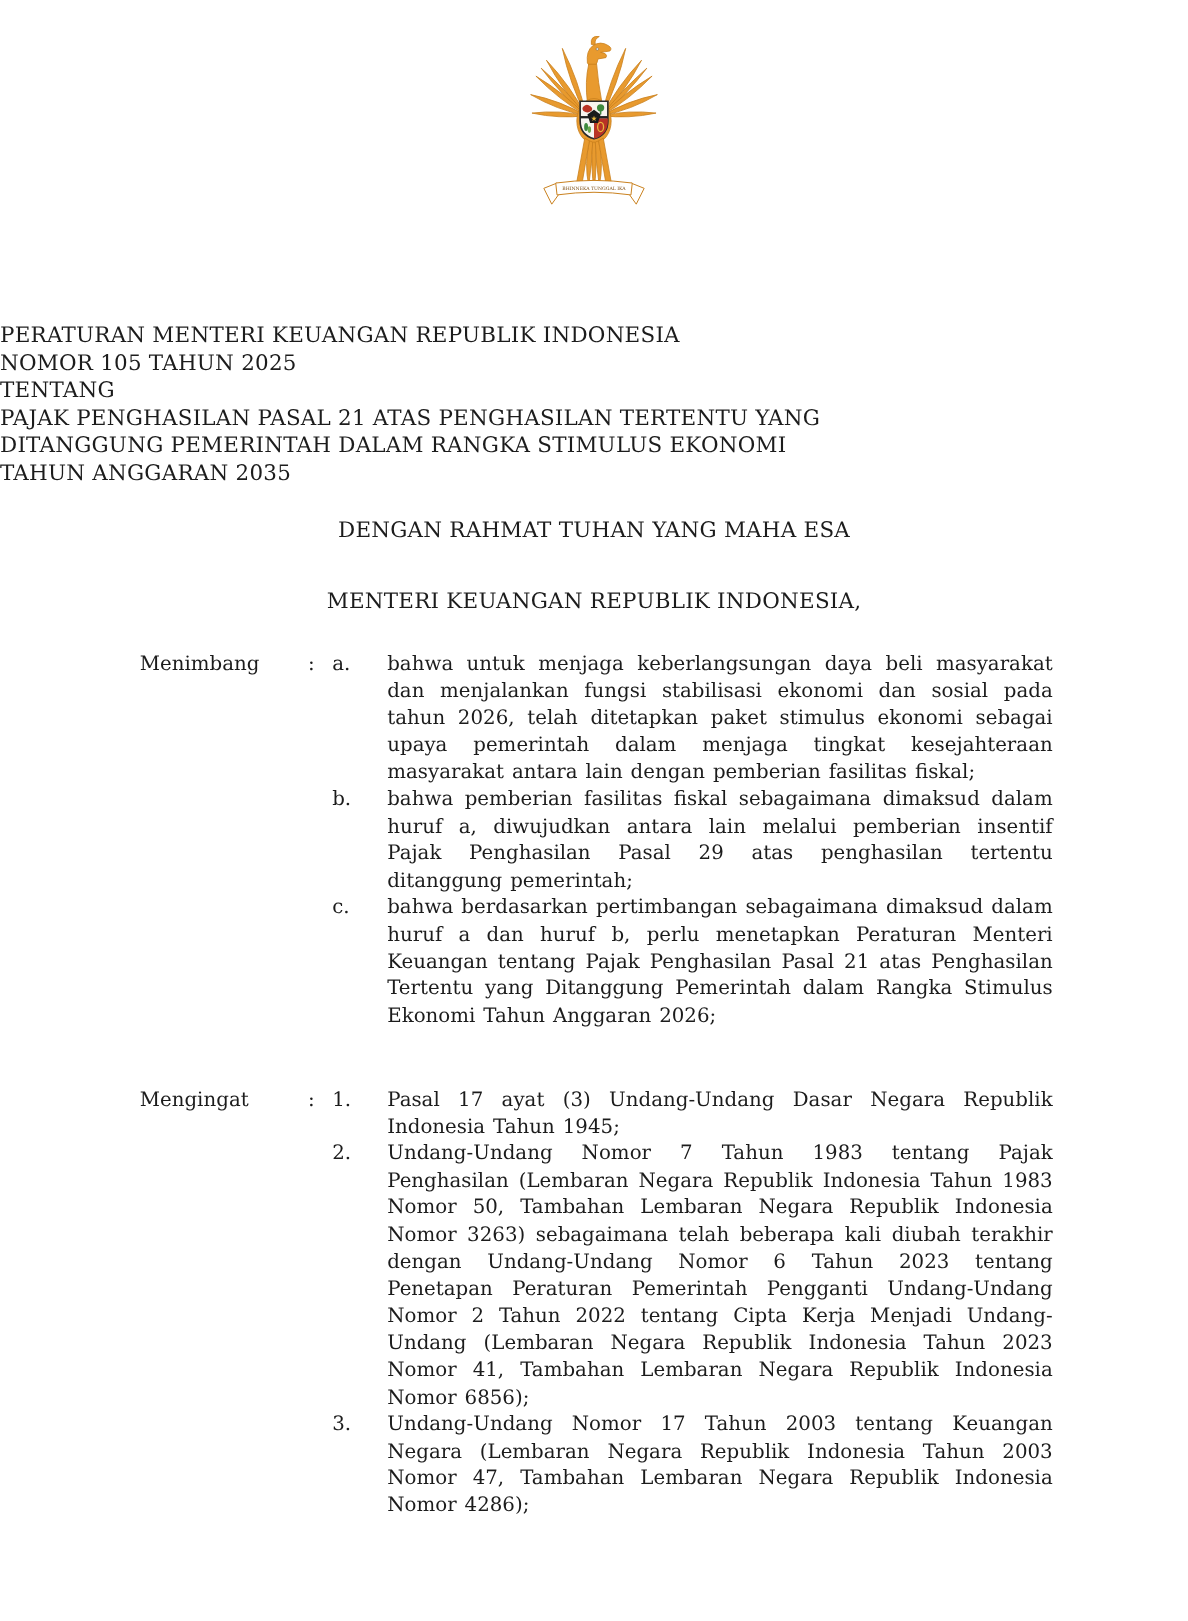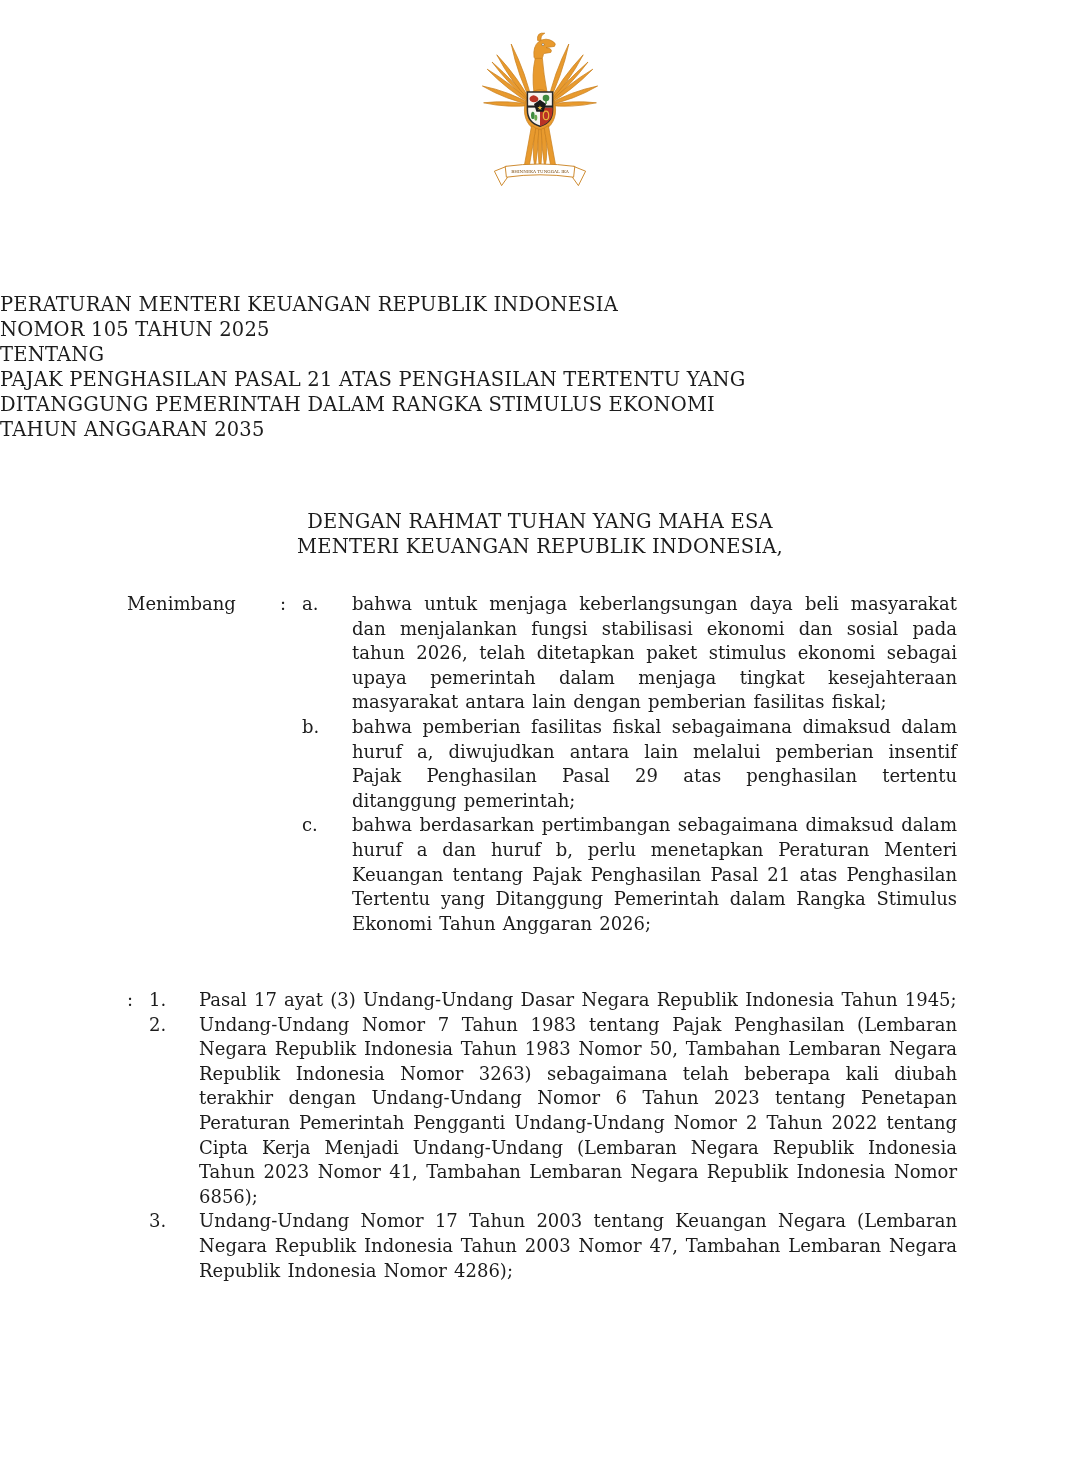--- a/index.html
+++ b/index.html
@@ -36,21 +36,21 @@
     letter-spacing: 0.2px;
   }
   .center-line {
     position: absolute;
     left: 0;
     width: 100%;
     text-align: center;
     font-size: 19.5px;
     letter-spacing: 0.2px;
   }
-  .invocation { top: 470px; margin-top: 40px; }
+  .invocation { top: 470px; }
   .authority  { top: 535px; }
 
   
   .clause {
     position: absolute;
     left: 127px;
     width: 830px;
     display: flex;
     font-size: 18px;
     line-height: 24.6px;
@@ -155,20 +155,21 @@
         <div class="clause-text">bahwa pemberian fasilitas fiskal sebagaimana dimaksud dalam huruf a, diwujudkan antara lain melalui pemberian insentif Pajak Penghasilan Pasal 29 atas penghasilan tertentu ditanggung pemerintah;</div>
       </div>
       <div class="clause-item">
         <div class="clause-marker">c.</div>
         <div class="clause-text">bahwa berdasarkan pertimbangan sebagaimana dimaksud dalam huruf a dan huruf b, perlu menetapkan Peraturan Menteri Keuangan tentang Pajak Penghasilan Pasal 21 atas Penghasilan Tertentu yang Ditanggung Pemerintah dalam Rangka Stimulus Ekonomi Tahun Anggaran 2026;</div>
       </div>
     </div>
   </div>
 
   <div class="clause clause--mengingat">
+    <div class="clause-label">Mengingat</div>
     <div class="clause-colon">:</div>
     <div class="clause-items">
       <div class="clause-item">
         <div class="clause-marker">1.</div>
         <div class="clause-text">Pasal 17 ayat (3) Undang-Undang Dasar Negara Republik Indonesia Tahun 1945;</div>
       </div>
       <div class="clause-item">
         <div class="clause-marker">2.</div>
         <div class="clause-text">Undang-Undang Nomor 7 Tahun 1983 tentang Pajak Penghasilan (Lembaran Negara Republik Indonesia Tahun 1983 Nomor 50, Tambahan Lembaran Negara Republik Indonesia Nomor 3263) sebagaimana telah beberapa kali diubah terakhir dengan Undang-Undang Nomor 6 Tahun 2023 tentang Penetapan Peraturan Pemerintah Pengganti Undang-Undang Nomor 2 Tahun 2022 tentang Cipta Kerja Menjadi Undang-Undang (Lembaran Negara Republik Indonesia Tahun 2023 Nomor 41, Tambahan Lembaran Negara Republik Indonesia Nomor 6856);</div>
       </div>

